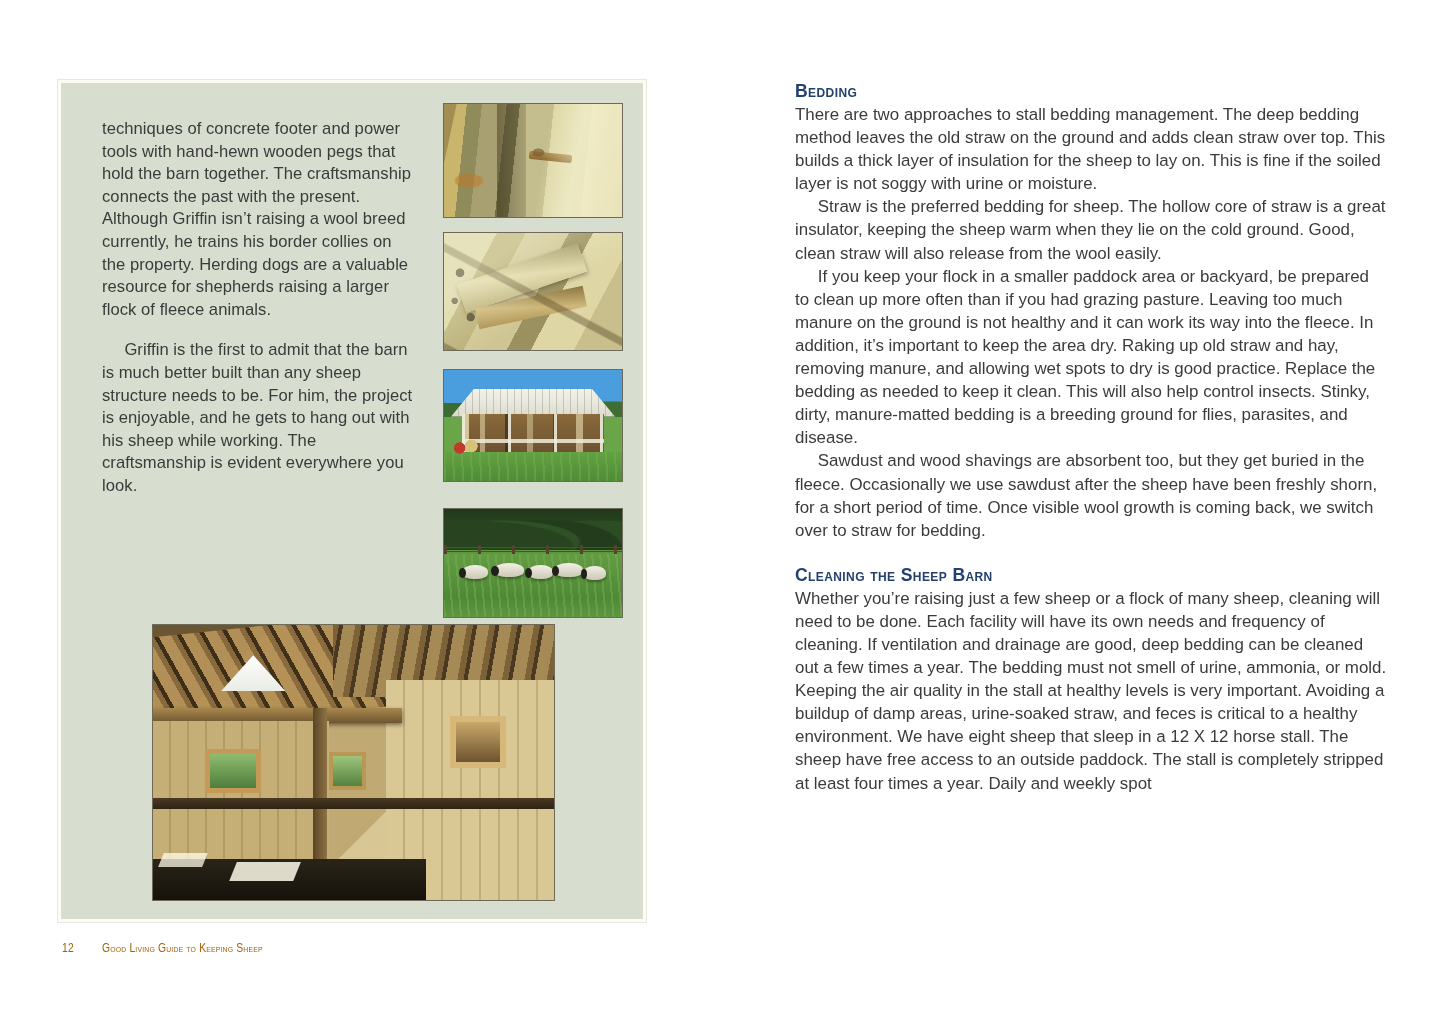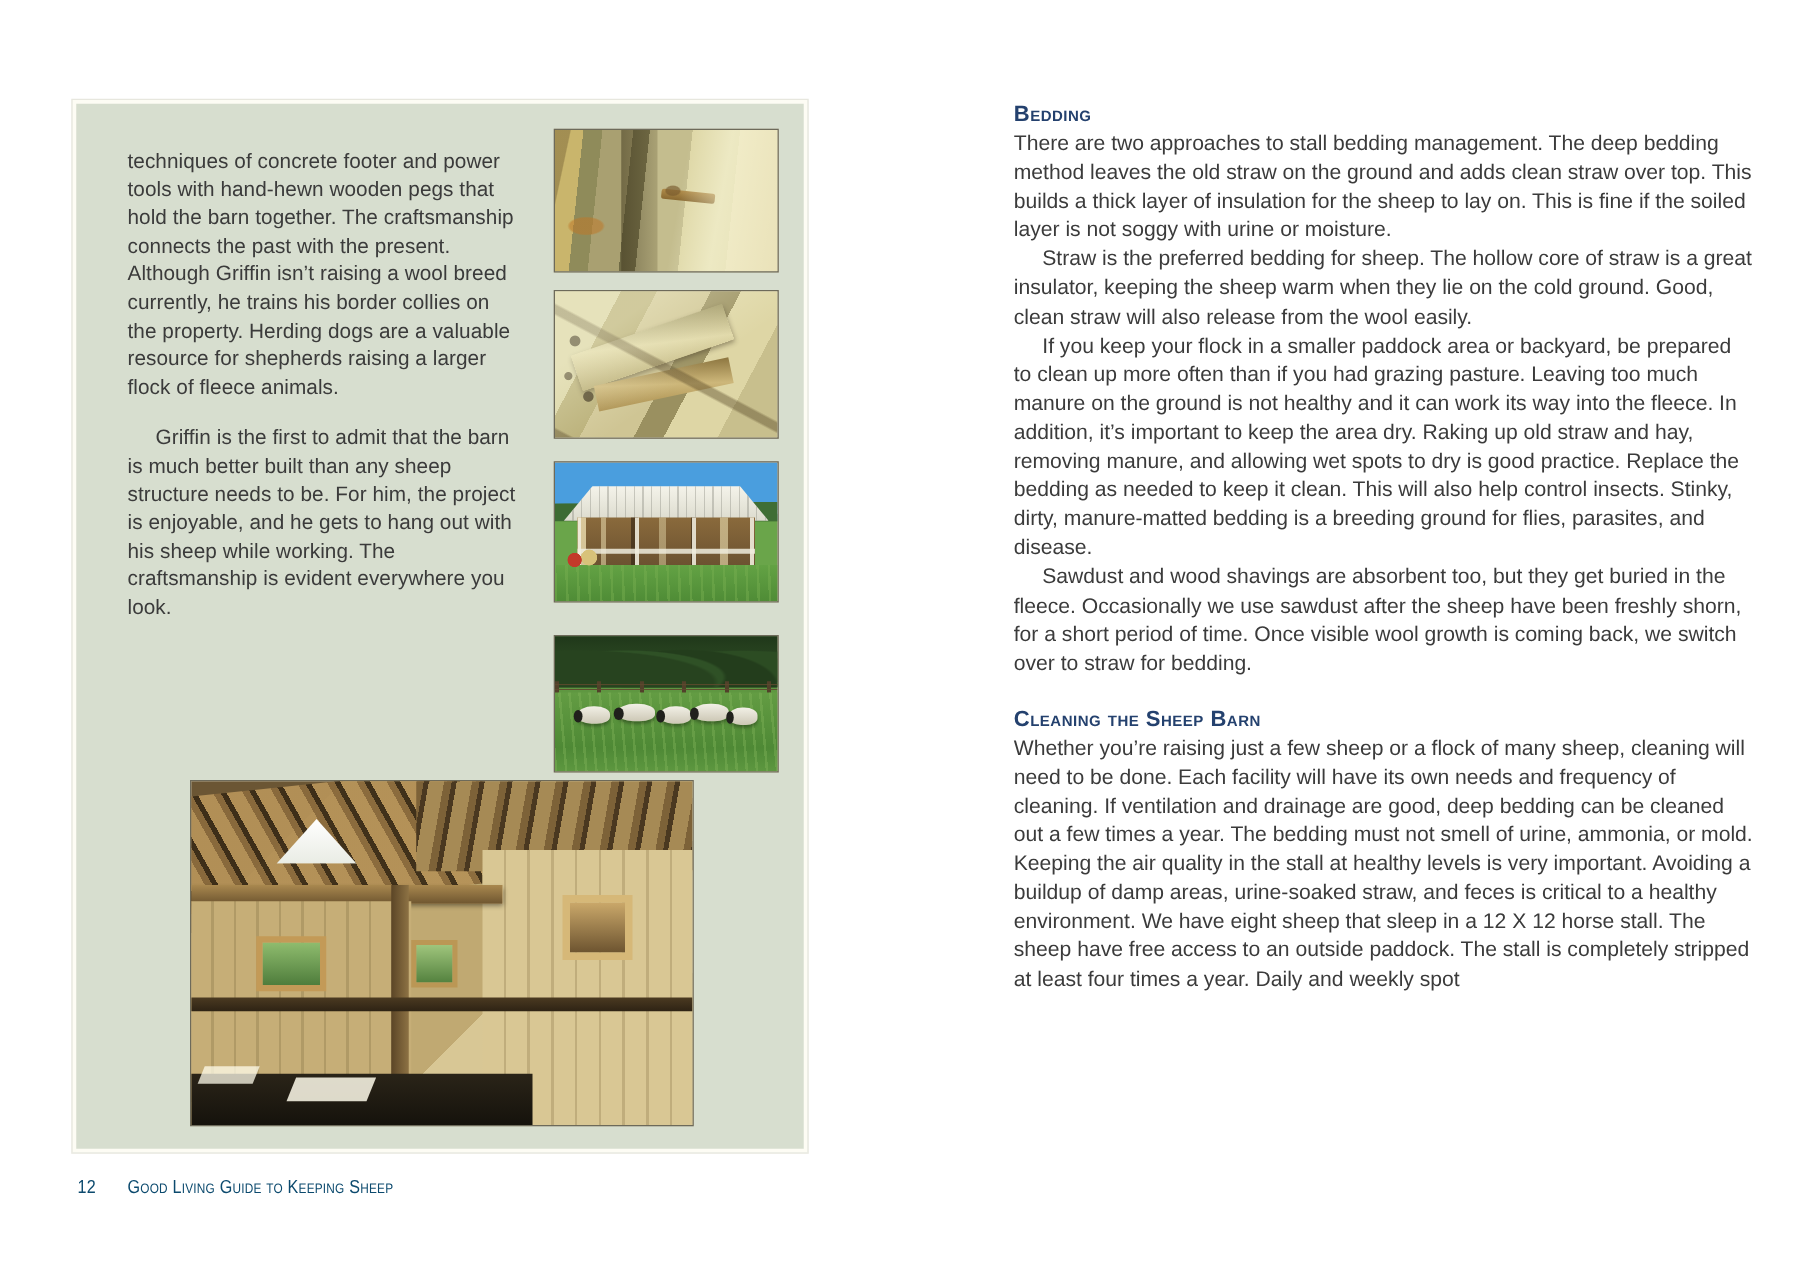--- a/index.html
+++ b/index.html
@@ -292,22 +292,22 @@
   .barn-int .light-patch2 {
     position:absolute; left:2%; top:83%; width:11%; height:5%;
     background: rgba(255,252,235,.75);
     transform: skewX(-22deg);
   }
 
   
   .footer {
     position: absolute;
     bottom: 0;
-    font-size: 15px;
-    color: #0c4a6e;
+    font-size: 12px;
+    color: #a16207;
     white-space: nowrap;
   }
   .smallcaps-title {
     font-variant: small-caps;
     font-family: "Liberation Sans Narrow", "Liberation Sans", sans-serif;
     letter-spacing: 0.2px;
     transform: scaleX(0.86);
     transform-origin: left center;
     display: inline-block;
   }
@@ -320,21 +320,20 @@
     left: 722px; top: 0;
     width: 723px; height: 1024px;
   }
   .right-col-text {
     position: absolute;
     left: 73px; top: 80px;
     width: 592px;
     font-size: 16.9px;
     line-height: 23.1px;
     color: #3b3b3b;
-    margin-left: 16px;
   }
   .right-col-text p { margin: 0; }
   .right-col-text p.indent { text-indent: 1.35em; }
   .section-head {
     color: #24416e;
     font-weight: bold;
     font-variant: small-caps;
     font-size: 17.6px;
     letter-spacing: 0.4px;
     line-height: 23px;

